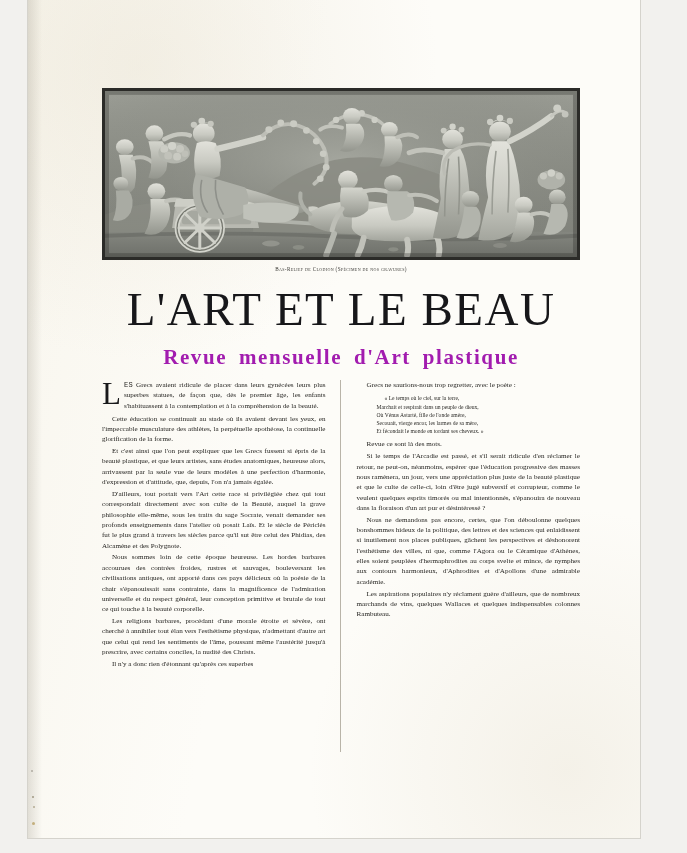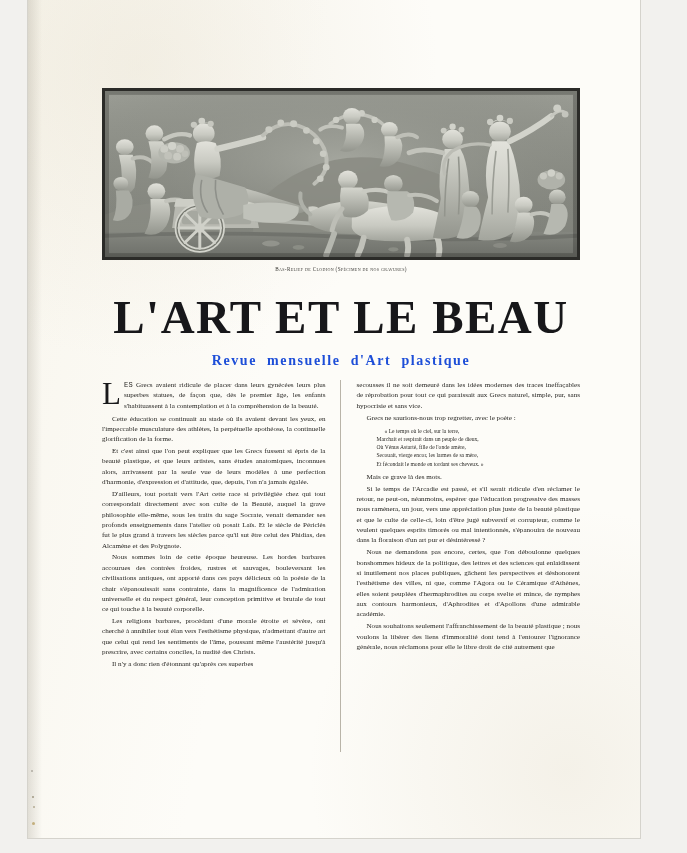--- a/index.html
+++ b/index.html
@@ -92,33 +92,33 @@
     position: absolute;
     left: 46px;
     top: 282px;
     width: 534px;
     text-align: center;
   }
   .main-title {
     font-family: "Liberation Serif", serif;
     font-size: 47px;
     line-height: 1.0;
-    font-weight: 700;
+    font-weight: 400;
     letter-spacing: 1.5px;
     color: #17171a;
-    margin: 12px;
+    margin: 4px;
     white-space: nowrap;
   }
   .sub-title {
     font-family: "Liberation Serif", serif;
-    font-size: 14px;
+    font-size: 21px;
     font-weight: 700;
     letter-spacing: 1.6px;
     word-spacing: 5px;
-    color: #1d4ed8;
+    color: #a21caf;
     margin: 12px 0 0 0;
     white-space: nowrap;
   }
 
   
   .body-area {
     position: absolute;
     left: 74px;
     top: 380px;
     width: 478px;
@@ -431,45 +431,44 @@
       <div class="sub-title">Revue  mensuelle  d'Art  plastique</div>
     </div>
 
     <div class="body-area">
 
       <div class="col left">
         <p class="para dropcap">
           <span class="dc">L</span><span class="smallcaps">ES</span><span> Grecs avaient ridicule de placer dans leurs gynécées leurs plus superbes statues, de façon que, dès le premier âge, les enfants s'habituassent à la contemplation et à la compréhension de la beauté.</span>
         </p>
         <p class="para">Cette éducation se continuait au stade où ils avaient devant les yeux, en l'impeccable musculature des athlètes, la perpétuelle apothéose, la continuelle glorification de la forme.</p>
-        <p class="para">Et c'est ainsi que l'on peut expliquer que les Grecs fussent si épris de la beauté plastique, et que leurs artistes, sans études anatomiques, inconnues alors, arrivassent par la seule vue de leurs modèles à une perfection d'harmonie, d'expression et d'attitude, que, depuis, l'on n'a jamais égalée.</p>
+        <p class="para">Et c'est ainsi que l'on peut expliquer que les Grecs fussent si épris de la beauté plastique, et que leurs artistes, sans études anatomiques, heureuse alors, arrivassent par la seule vue de leurs modèles à une perfection d'harmonie, d'expression et d'attitude, que, depuis, l'on n'a jamais égalée.</p>
         <p class="para">D'ailleurs, tout portait vers l'Art cette race si privilégiée chez qui tout correspondait directement avec son culte de la Beauté, auquel la grave philosophie elle-même, sous les traits du sage Socrate, venait demander ses profonds enseignements dans l'atelier où posait Laïs. Et le siècle de Périclès fut le plus grand à travers les siècles parce qu'il sut être celui des Phidias, des Alcamène et des Polygnote.</p>
         <p class="para">Nous sommes loin de cette époque heureuse. Les hordes barbares accourues des contrées froides, rustres et sauvages, bouleversant les civilisations antiques, ont apporté dans ces pays délicieux où la poésie de la chair s'épanouissait sans contrainte, dans la magnificence de l'admiration universelle et du respect général, leur conception primitive et brutale de tout ce qui touche à la beauté corporelle.</p>
         <p class="para">Les religions barbares, procédant d'une morale étroite et sévère, ont cherché à annihiler tout élan vers l'esthétisme physique, n'admettant d'autre art que celui qui rend les sentiments de l'âme, poussant même l'austérité jusqu'à prescrire, avec certains conciles, la nudité des Christs.</p>
         <p class="para">Il n'y a donc rien d'étonnant qu'après ces superbes</p>
       </div>
 
       <div class="rule"></div>
 
       <div class="col right">
-        <p class="para" style="text-indent:0">secousses il ne soit demeuré dans les idées modernes des traces ineffaçables de réprobation pour tout ce qui paraissait aux Grecs naturel, simple, pur, sans hypocrisie et sans vice.</p>
         <p class="para">Grecs ne saurions-nous trop regretter, avec le poète :</p>
 
         <div class="verse">
           <span class="vline first">« Le temps où le ciel, sur la terre,</span>
           <span class="vline">Marchait et respirait dans un peuple de dieux,</span>
           <span class="vline">Où Vénus Astarté, fille de l'onde amère,</span>
           <span class="vline">Secouait, vierge encor, les larmes de sa mère,</span>
           <span class="vline">Et fécondait le monde en tordant ses cheveux. »</span>
         </div>
 
-        <p class="para">Mais ce grave là des mots.</p>
+        <p class="para">Revue ce sont là des mots.</p>
         <p class="para">Si le temps de l'Arcadie est passé, et s'il serait ridicule d'en réclamer le retour, ne peut-on, néanmoins, espérer que l'éducation progressive des masses nous ramènera, un jour, vers une appréciation plus juste de la beauté plastique et que le culte de celle-ci, loin d'être jugé subversif et corrupteur, comme le veulent quelques esprits timorés ou mal intentionnés, s'épanouira de nouveau dans la floraison d'un art pur et désintéressé ?</p>
         <p class="para">Nous ne demandons pas encore, certes, que l'on déboulonne quelques bonshommes hideux de la politique, des lettres et des sciences qui enlaidissent si inutilement nos places publiques, gâchent les perspectives et déshonorent l'esthétisme des villes, ni que, comme l'Agora ou le Céramique d'Athènes, elles soient peuplées d'hermaphrodites au corps svelte et mince, de nymphes aux contours harmonieux, d'Aphrodites et d'Apollons d'une admirable académie.</p>
-        <p class="para">Nous souhaitons seulement l'affranchissement de la beauté plastique ; nous voulons la libérer des liens d'immoralité dont tend à l'entourer l'ignorance générale, nous réclamons pour elle le libre droit de cité autrement que</p>
+        <p class="para">Les aspirations populaires n'y réclament guère d'ailleurs, que de nombreux marchands de vins, quelques Wallaces et quelques indispensables colonnes Rambuteau.</p>
       </div>
     </div>
 
     <span class="speck" style="left:4px;  top:796px; width:2px; height:2px; background:#7a6f52; opacity:.7;"></span>
     <span class="speck" style="left:5px;  top:806px; width:2px; height:2px; background:#8a7c55; opacity:.6;"></span>
     <span class="speck" style="left:4px;  top:822px; width:3px; height:3px; background:#b08f3a; opacity:.65;"></span>
     <span class="speck" style="left:3px;  top:770px; width:2px; height:2px; background:#6d6a5e; opacity:.5;"></span>
   </div>
 </div>
 

